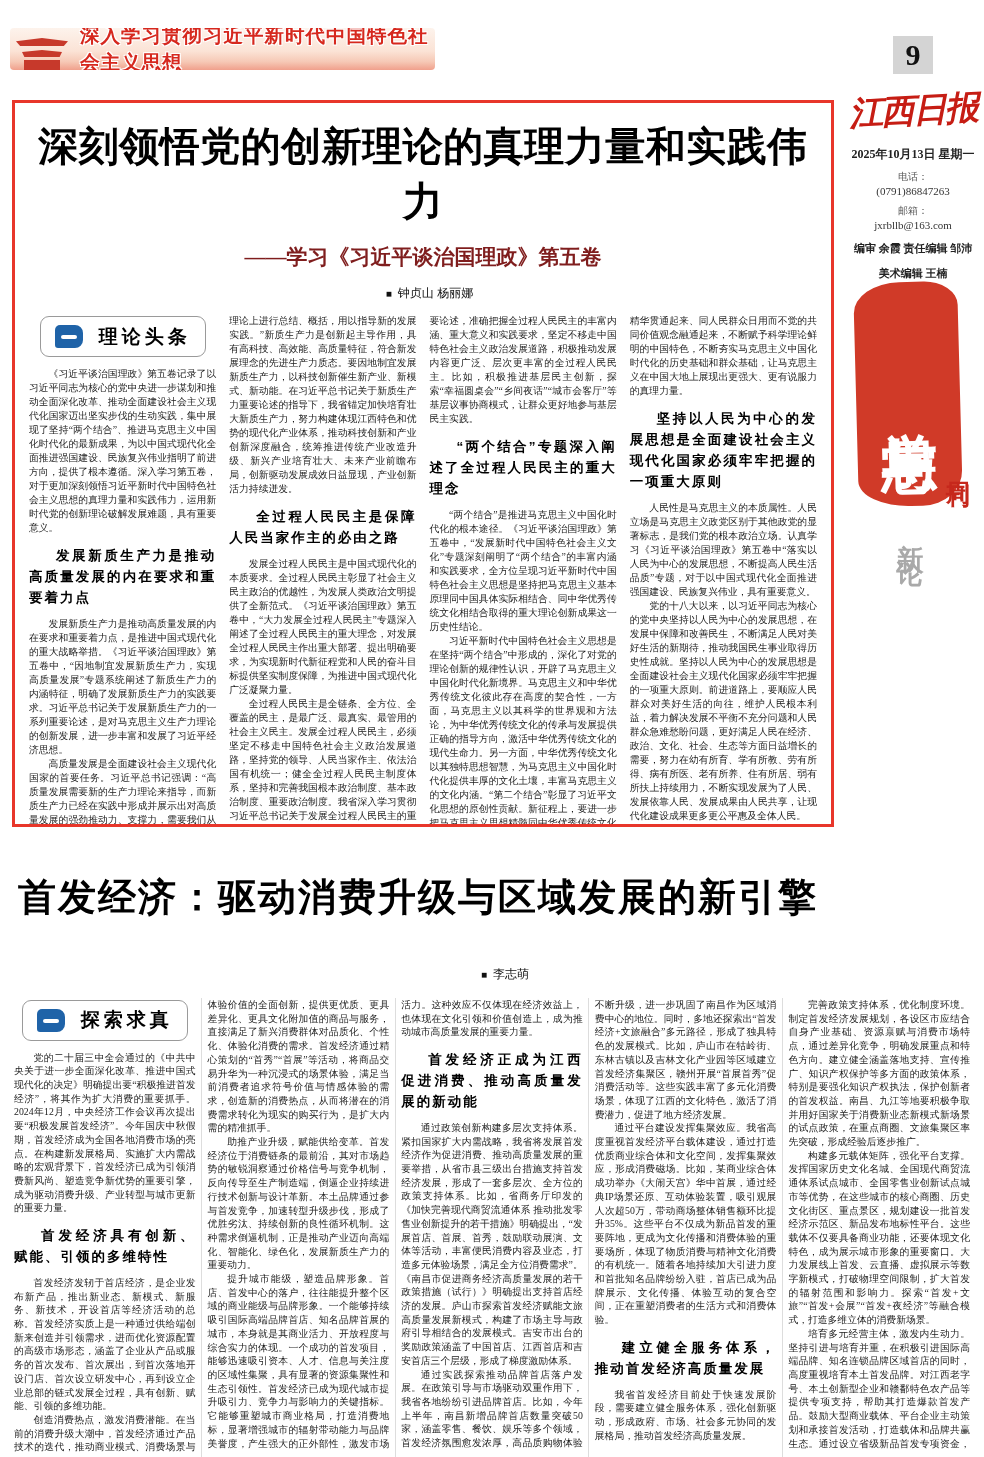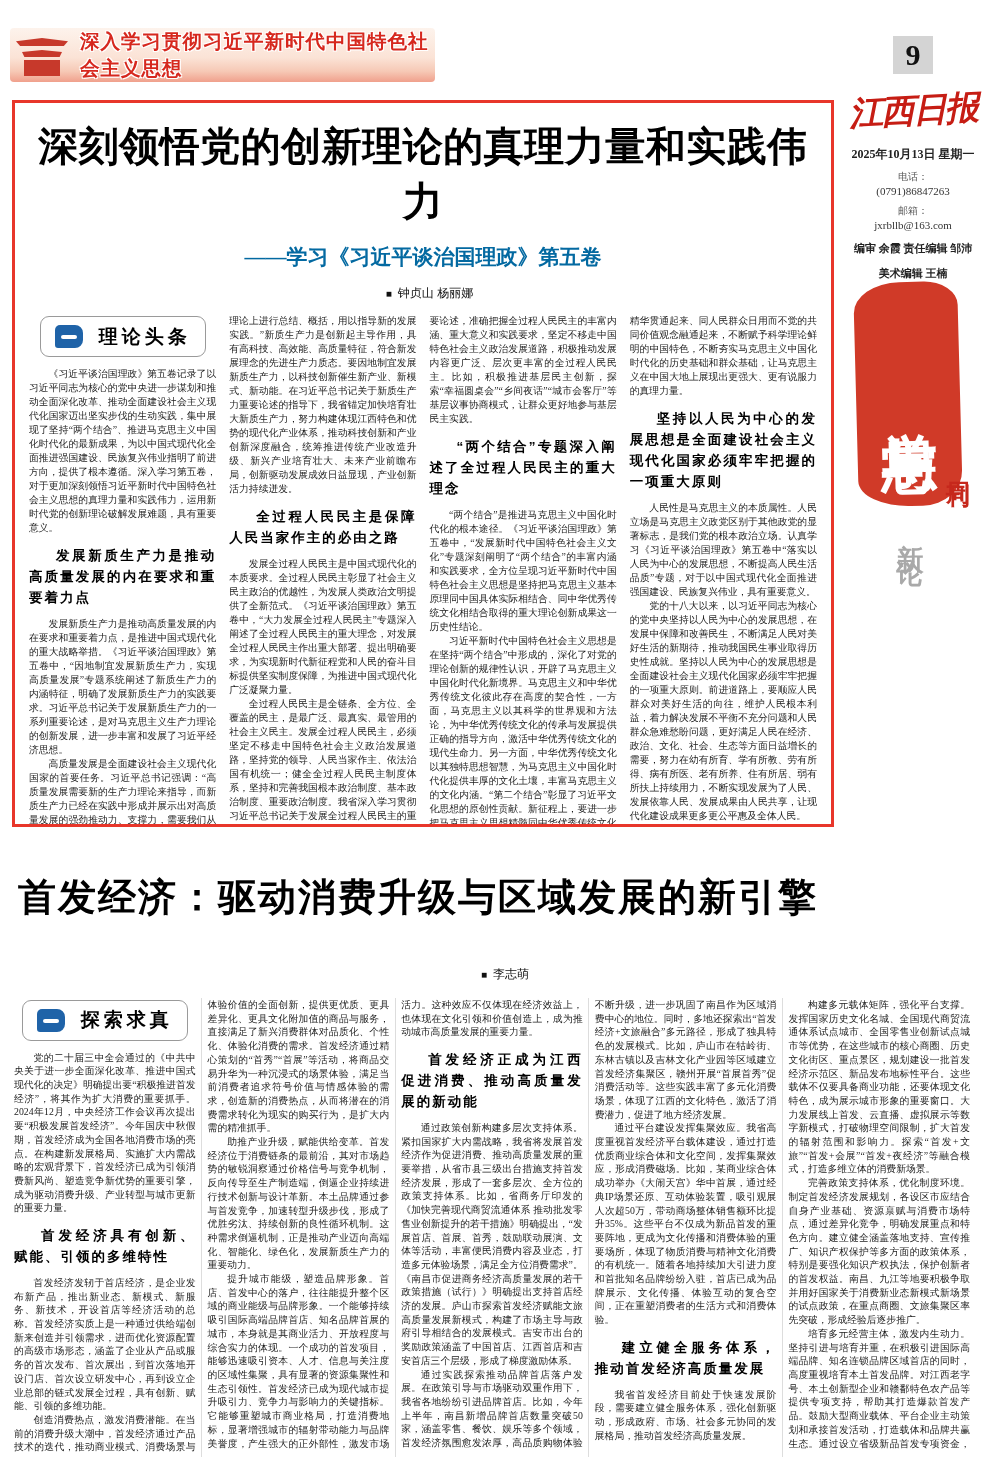--- a/index.html
+++ b/index.html
@@ -1,19 +1,19 @@
 <!DOCTYPE html>
 <html><head>
 <meta charset="utf-8">
 <style>
   html,body{margin:0;padding:0;background:#888;}
   #paper{position:relative;width:984px;height:1457px;background:#fff;overflow:hidden;
          font-family:"Liberation Serif",serif;color:#1a1a1a;}
   
-  #top-banner{position:absolute;left:10px;top:28px;width:425px;height:54px;
+  #top-banner{position:absolute;left:10px;top:28px;width:425px;height:42px;
     background:linear-gradient(180deg,#fdf3ec 0%,#fbe3d6 55%,#f6c9b6 80%,#f0a08c 100%);
     border-radius:4px;display:flex;align-items:center;overflow:hidden;}
   #top-banner .gate{position:relative;width:70px;height:100%;flex:0 0 auto;}
   .gate i{position:absolute;background:#c7392b;display:block;}
   .gate .roof1{left:6px;top:10px;width:52px;height:8px;clip-path:polygon(8% 100%,0 40%,50% 0,100% 40%,92% 100%);}
   .gate .roof2{left:12px;top:22px;width:40px;height:7px;clip-path:polygon(6% 100%,0 30%,50% 0,100% 30%,94% 100%);}
   .gate .base{left:14px;top:32px;width:36px;height:16px;}
   #banner-slogan{font-family:"Liberation Sans",sans-serif;font-weight:900;font-size:19.5px;
     color:#d6281e;letter-spacing:1px;text-shadow:1px 1px 0 #fff,-1px -1px 0 #fff,1px -1px 0 #fff,-1px 1px 0 #fff;}
   #page-number{position:absolute;left:893px;top:36px;width:40px;height:38px;background:#d4d4d4;
@@ -35,21 +35,21 @@
     font-family:"Liberation Serif",serif;letter-spacing:4px;}
   #seal-sub{position:absolute;left:942px;top:462px;writing-mode:vertical-rl;color:#c6281c;
     font-weight:900;font-size:24px;letter-spacing:3px;font-family:"Liberation Serif",serif;}
   #column-name{position:absolute;left:892px;top:522px;writing-mode:vertical-rl;color:#a9a9a9;
     font-weight:900;font-size:27px;letter-spacing:16px;font-family:"Liberation Sans",sans-serif;}
   
   #art1{position:absolute;left:12px;top:100px;width:822px;height:727px;border:3px solid #e8362a;
     box-sizing:border-box;background:#fff;overflow:hidden;}
   #art1-title{margin:16px 8px 0;text-align:center;font-family:"Liberation Sans",sans-serif;
     font-weight:900;font-size:40px;letter-spacing:0.5px;color:#000;}
-  #art1-subtitle{margin-top:14px;text-align:center;font-weight:900;font-size:21px;color:#0369a1;}
+  #art1-subtitle{margin-top:14px;text-align:center;font-weight:900;font-size:21px;color:#7f1d1d;}
   .byline{margin-top:14px;text-align:center;font-size:12px;color:#111;font-family:"Liberation Sans",sans-serif;padding-left:13px;}
   .byline .sq{font-size:10px;margin-right:6px;}
   #art1-body{margin:12px 14px 0;height:516px;column-count:4;column-gap:13px;
     font-size:9.8px;line-height:1.43;overflow:hidden;}
   
   .badge{display:flex;align-items:center;gap:16px;border:1px solid #9a9a9a;border-radius:9px;
     padding:6px 14px;width:fit-content;margin:2px auto 10px;background:#fff;break-inside:avoid;}
   .badge-icon{width:28px;height:23px;background:#1f63a8;border-radius:5px 8px 8px 3px;position:relative;flex:0 0 auto;}
   .badge-icon::after{content:"";position:absolute;left:6px;top:10px;width:16px;height:4px;background:#fff;border-radius:2px;}
   .badge-label{font-family:"Liberation Sans",sans-serif;font-weight:900;font-size:19px;
@@ -142,19 +142,19 @@
         <p class="body-p">首发经济发轫于首店经济，是企业发布新产品，推出新业态、新模式、新服务、新技术，开设首店等经济活动的总称。首发经济实质上是一种通过供给端创新来创造并引领需求，进而优化资源配置的高级市场形态，涵盖了企业从产品或服务的首次发布、首次展出，到首次落地开设门店、首次设立研发中心，再到设立企业总部的链式发展全过程，具有创新、赋能、引领的多维功能。</p>
         <p class="body-p">创造消费热点，激发消费潜能。在当前的消费升级大潮中，首发经济通过产品技术的迭代，推动商业模式、消费场景与体验价值的全面创新，提供更优质、更具差异化、更具文化附加值的商品与服务，直接满足了新兴消费群体对品质化、个性化、体验化消费的需求。首发经济通过精心策划的“首秀”“首展”等活动，将商品交易升华为一种沉浸式的场景体验，满足当前消费者追求符号价值与情感体验的需求，创造新的消费热点，从而将潜在的消费需求转化为现实的购买行为，是扩大内需的精准抓手。</p>
         <p class="body-p">助推产业升级，赋能供给变革。首发经济位于消费链条的最前沿，其对市场趋势的敏锐洞察通过价格信号与竞争机制，反向传导至生产制造端，倒逼企业持续进行技术创新与设计革新。本土品牌通过参与首发竞争，加速转型升级步伐，形成了优胜劣汰、持续创新的良性循环机制。这种需求倒逼机制，正是推动产业迈向高端化、智能化、绿色化，发展新质生产力的重要动力。</p>
         <p class="body-p">提升城市能级，塑造品牌形象。首店、首发中心的落户，往往能提升整个区域的商业能级与品牌形象。一个能够持续吸引国际高端品牌首店、知名品牌首展的城市，本身就是其商业活力、开放程度与综合实力的体现。一个成功的首发项目，能够迅速吸引资本、人才、信息与关注度的区域性集聚，具有显著的资源集聚性和生态引领性。首发经济已成为现代城市提升吸引力、竞争力与影响力的关键指标。它能够重塑城市商业格局，打造消费地标，显著增强城市的辐射带动能力与品牌美誉度，产生强大的正外部性，激发市场活力。这种效应不仅体现在经济效益上，也体现在文化引领和价值创造上，成为推动城市高质量发展的重要力量。</p>
         <h3 class="col-head">首发经济正成为江西促进消费、推动高质量发展的新动能</h3>
         <p class="body-p">通过政策创新构建多层次支持体系。紧扣国家扩大内需战略，我省将发展首发经济作为促进消费、推动高质量发展的重要举措，从省市县三级出台措施支持首发经济发展，形成了一套多层次、全方位的政策支持体系。比如，省商务厅印发的《加快完善现代商贸流通体系 推动批发零售业创新提升的若干措施》明确提出，“发展首店、首展、首秀，鼓励联动展演、文体等活动，丰富便民消费内容及业态，打造多元体验场景，满足全方位消费需求”。《南昌市促进商务经济高质量发展的若干政策措施（试行）》明确提出支持首店经济的发展。庐山市探索首发经济赋能文旅高质量发展新模式，构建了市场主导与政府引导相结合的发展模式。吉安市出台的奖励政策涵盖了中国首店、江西首店和吉安首店三个层级，形成了梯度激励体系。</p>
         <p class="body-p">通过实践探索推动品牌首店落户发展。在政策引导与市场驱动双重作用下，我省各地纷纷引进品牌首店。比如，今年上半年，南昌新增品牌首店数量突破50家，涵盖零售、餐饮、娱乐等多个领域，首发经济氛围愈发浓厚，高品质购物体验不断升级，进一步巩固了南昌作为区域消费中心的地位。同时，多地还探索出“首发经济+文旅融合”多元路径，形成了独具特色的发展模式。比如，庐山市在牯岭街、东林古镇以及吉林文化产业园等区域建立首发经济集聚区，赣州开展“首展首秀”促消费活动等。这些实践丰富了多元化消费场景，体现了江西的文化特色，激活了消费潜力，促进了地方经济发展。</p>
         <p class="body-p">通过平台建设发挥集聚效应。我省高度重视首发经济平台载体建设，通过打造优质商业综合体和文化空间，发挥集聚效应，形成消费磁场。比如，某商业综合体成功举办《大闹天宫》华中首展，通过经典IP场景还原、互动体验装置，吸引观展人次超50万，带动商场整体销售额环比提升35%。这些平台不仅成为新品首发的重要阵地，更成为文化传播和消费体验的重要场所，体现了物质消费与精神文化消费的有机统一。随着各地持续加大引进力度和首批知名品牌纷纷入驻，首店已成为品牌展示、文化传播、体验互动的复合空间，正在重塑消费者的生活方式和消费体验。</p>
         <h3 class="col-head">建立健全服务体系，推动首发经济高质量发展</h3>
         <p class="body-p">我省首发经济目前处于快速发展阶段，需要建立健全服务体系，强化创新驱动，形成政府、市场、社会多元协同的发展格局，推动首发经济高质量发展。</p>
+        <p class="body-p">完善政策支持体系，优化制度环境。制定首发经济发展规划，各设区市应结合自身产业基础、资源禀赋与消费市场特点，通过差异化竞争，明确发展重点和特色方向。建立健全涵盖落地支持、宣传推广、知识产权保护等多方面的政策体系，特别是要强化知识产权执法，保护创新者的首发权益。南昌、九江等地要积极争取并用好国家关于消费新业态新模式新场景的试点政策，在重点商圈、文旅集聚区率先突破，形成经验后逐步推广。</p>
         <p class="body-p">构建多元载体矩阵，强化平台支撑。发挥国家历史文化名城、全国现代商贸流通体系试点城市、全国零售业创新试点城市等优势，在这些城市的核心商圈、历史文化街区、重点景区，规划建设一批首发经济示范区、新品发布地标性平台。这些载体不仅要具备商业功能，还要体现文化特色，成为展示城市形象的重要窗口。大力发展线上首发、云直播、虚拟展示等数字新模式，打破物理空间限制，扩大首发的辐射范围和影响力。探索“首发+文旅”“首发+会展”“首发+夜经济”等融合模式，打造多维立体的消费新场景。</p>
-        <p class="body-p">完善政策支持体系，优化制度环境。制定首发经济发展规划，各设区市应结合自身产业基础、资源禀赋与消费市场特点，通过差异化竞争，明确发展重点和特色方向。建立健全涵盖落地支持、宣传推广、知识产权保护等多方面的政策体系，特别是要强化知识产权执法，保护创新者的首发权益。南昌、九江等地要积极争取并用好国家关于消费新业态新模式新场景的试点政策，在重点商圈、文旅集聚区率先突破，形成经验后逐步推广。</p>
         <p class="body-p">培育多元经营主体，激发内生动力。坚持引进与培育并重，在积极引进国际高端品牌、知名连锁品牌区域首店的同时，高度重视培育本土首发品牌。对江西老字号、本土创新型企业和赣鄱特色农产品等提供专项支持，帮助其打造爆款首发产品。鼓励大型商业载体、平台企业主动策划和承接首发活动，打造载体和品牌共赢生态。通过设立省级新品首发专项资金，支持企业研发本土首创品牌，举办江西产品首发展览展销活动，提升本土品牌的影响力。</p>
       </div>
   </div>
 
 </div>
 
 </body></html>

